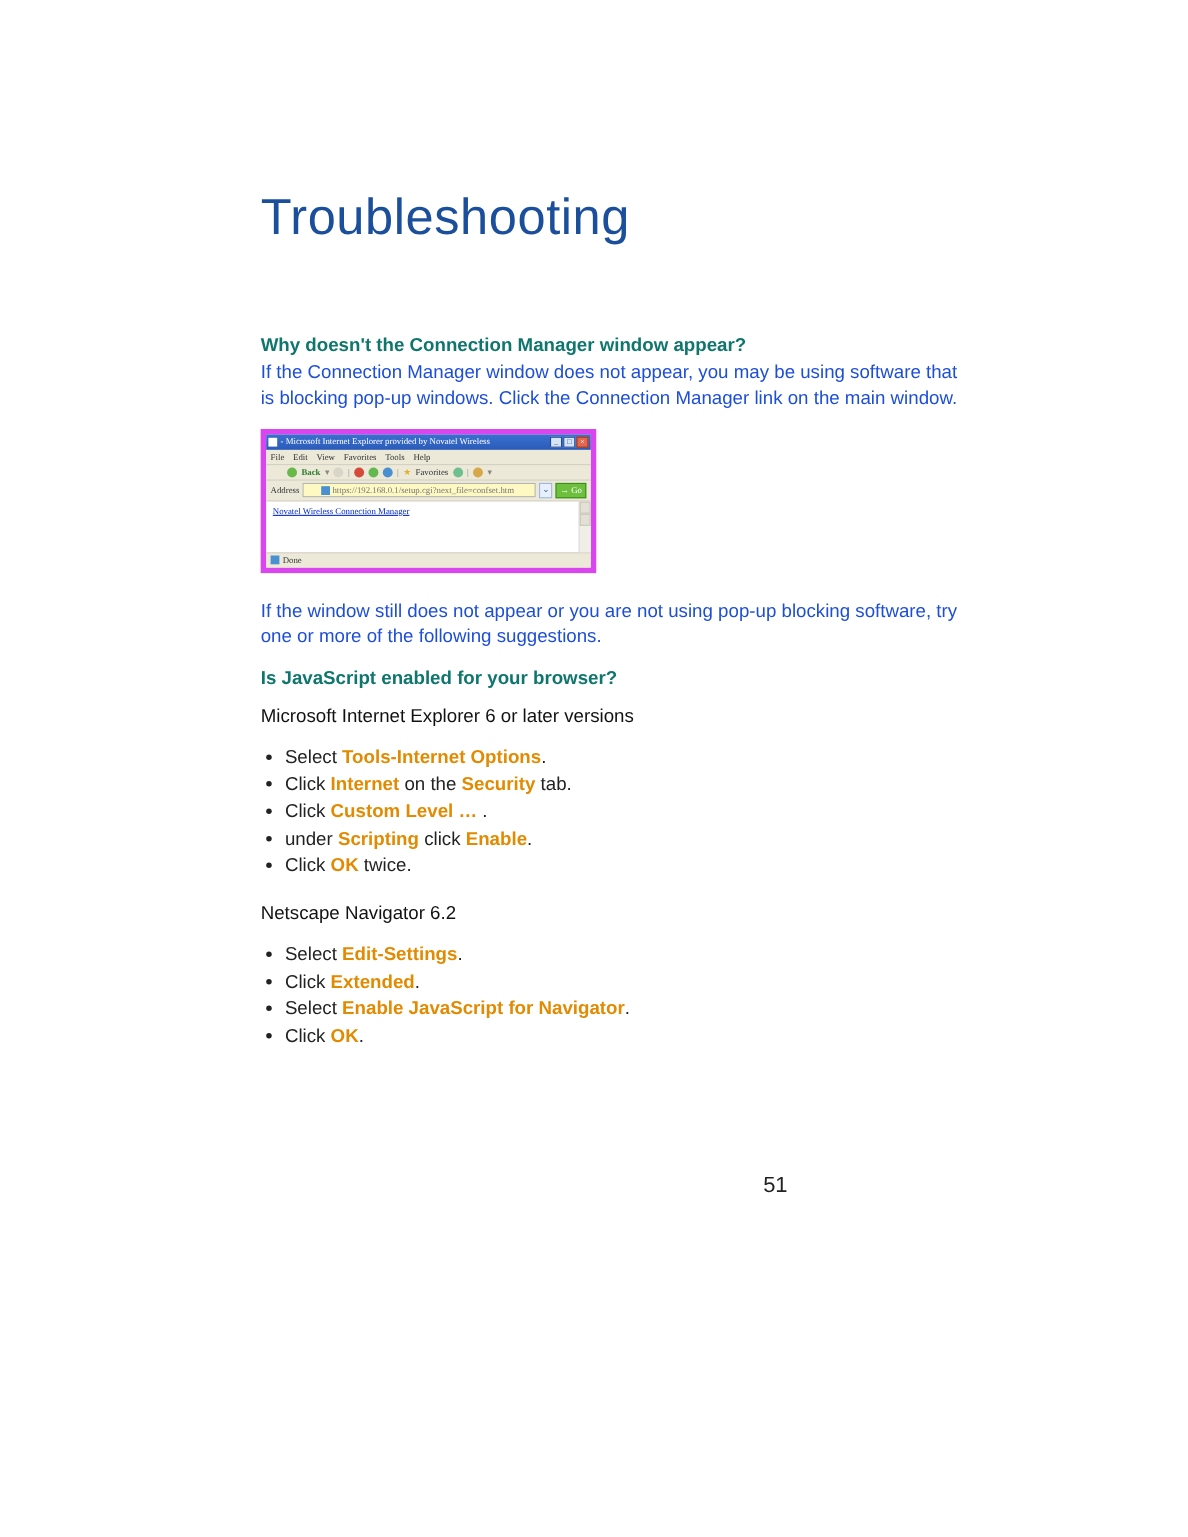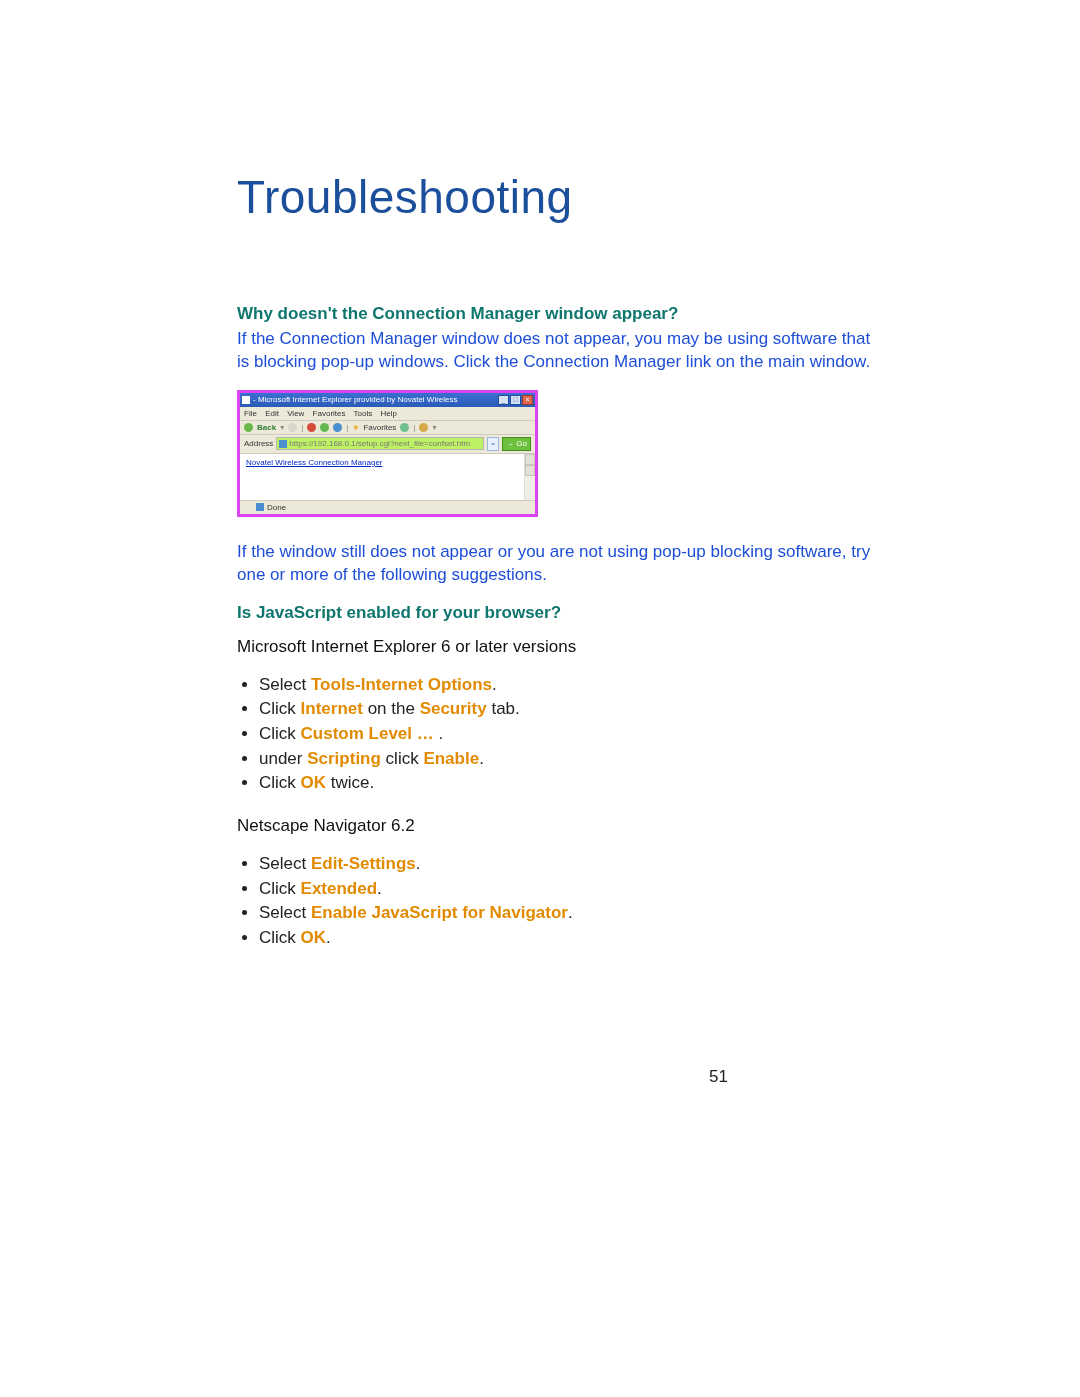--- a/index.html
+++ b/index.html
@@ -45,65 +45,65 @@
   ul.steps {
     margin: 16px 0 20px 0;
     padding-left: 22px;
     font-size: 17px;
     line-height: 1.45;
   }
   ul.steps li { margin: 0; }
   .hl { color: #e28a00; font-weight: 700; }
   .page-num {
     position: absolute;
-    right: 352px;
+    right: 364px;
     top: 1067px;
-    font-size: 17px;
+    font-size: 20px;
     color: #222;
   }
 
   
   .ie-window {
     width: 295px;
-    border: 3px solid #d946ef;
+    border: 5px solid #d946ef;
     font-size: 8px;
     background: #ece9d8;
     margin: 2px 0 24px 0;
-    font-family: Liberation Sans, sans-serif;
+    font-family: Liberation Serif, serif;
     color: #333;
   }
   .ie-titlebar {
     display: flex;
     justify-content: space-between;
     align-items: center;
     background: linear-gradient(#3a6fd0, #2b5bb8);
     color: #fff;
     height: 14px;
     padding: 0 2px;
   }
   .ie-titlebar .t-left { display:flex; align-items:center; gap:3px; }
   .ie-ico { width:8px; height:8px; background:#fff; display:inline-block; }
   .winbtns { display:flex; gap:1px; }
   .winbtn { width:11px; height:10px; background:#d7e4f3; border:1px solid #1e4b9b; box-sizing:border-box; display:flex; align-items:center; justify-content:center; font-size:7px; color:#1e4b9b; }
   .winbtn.close { background:#e06850; color:#fff; border-color:#a03820; }
   .ie-menubar { background:#ece9d8; padding:2px 4px; border-bottom:1px solid #cfcabf; }
   .ie-menubar span { margin-right:6px; color:#333;margin-top:44px; }
-  .ie-toolbar { background:#ece9d8; padding:2px 4px; border-bottom:1px solid #cfcabf; display:flex; align-items:center; gap:4px; }
+  .ie-toolbar { background:#ece9d8; padding:2px 19px; border-bottom:1px solid #cfcabf; display:flex; align-items:center; gap:4px; }
   .tb-back { color:#2e7d32; font-weight:bold; }
   .tb-glyph { width:9px; height:9px; border-radius:50%; display:inline-block; }
   .tb-sep { color:#888; }
   .ie-address { display:flex; align-items:center; gap:3px; background:#ece9d8; padding:2px 4px; border-bottom:1px solid #cfcabf; }
-  .addr-box { flex:1; background:#bef264; border:1px solid #b5b5b5; padding:1px 2px; color:#777; display:flex; align-items:center; gap:2px; }
+  .addr-box { flex:1; background:#fef9c3; border:1px solid #b5b5b5; padding:1px 16px; color:#777; display:flex; align-items:center; gap:2px; }
   .addr-drop { width:10px; height:12px; background:#e8f0ff; border:1px solid #9cb7e0; text-align:center; line-height:10px; color:#30619c; }
   .go-btn { background:#6fbf3f; color:#fff; border:1px solid #3f8f1f; padding:0 3px; height:12px; line-height:11px; }
   .ie-content { background:#fff; height:38px; padding:4px 6px; position:relative;}
   .ie-link { color:#0027c8; text-decoration:underline; }
   .ie-scroll { position:absolute; right:0; top:0; bottom:0; width:10px; background:#f0efe7; border-left:1px solid #ddd;}
   .ie-scroll::before, .ie-scroll::after{ content:""; display:block; height:9px; background:#e3e1d5; border:1px solid #c8c5b8;}
-  .ie-status { background:#ece9d8; border-top:1px solid #cfcabf; padding:2px 16px; display:flex; align-items:center; gap:3px; }
+  .ie-status { background:#ece9d8; border-top:1px solid #cfcabf; padding:2px 4px; display:flex; align-items:center; gap:3px; }
   .mr { margin-right:auto; }
 </style>
 </head>
 <body>
 
 <div class="page">
 
   <h1 class="title">Troubleshooting</h1>
 
   <p class="q-heading">Why doesn't the Connection Manager window appear?</p>

